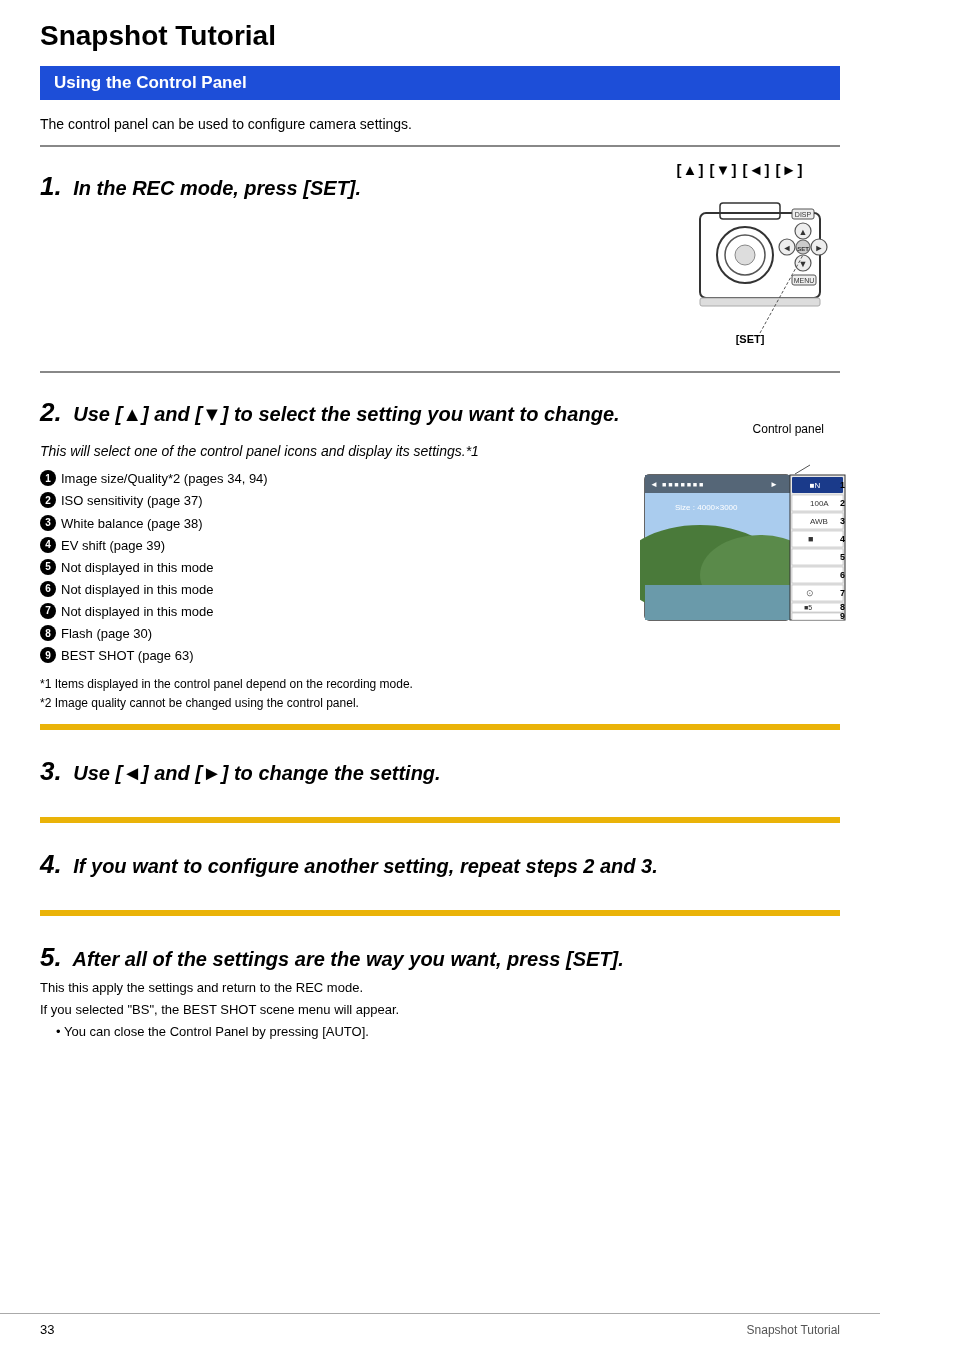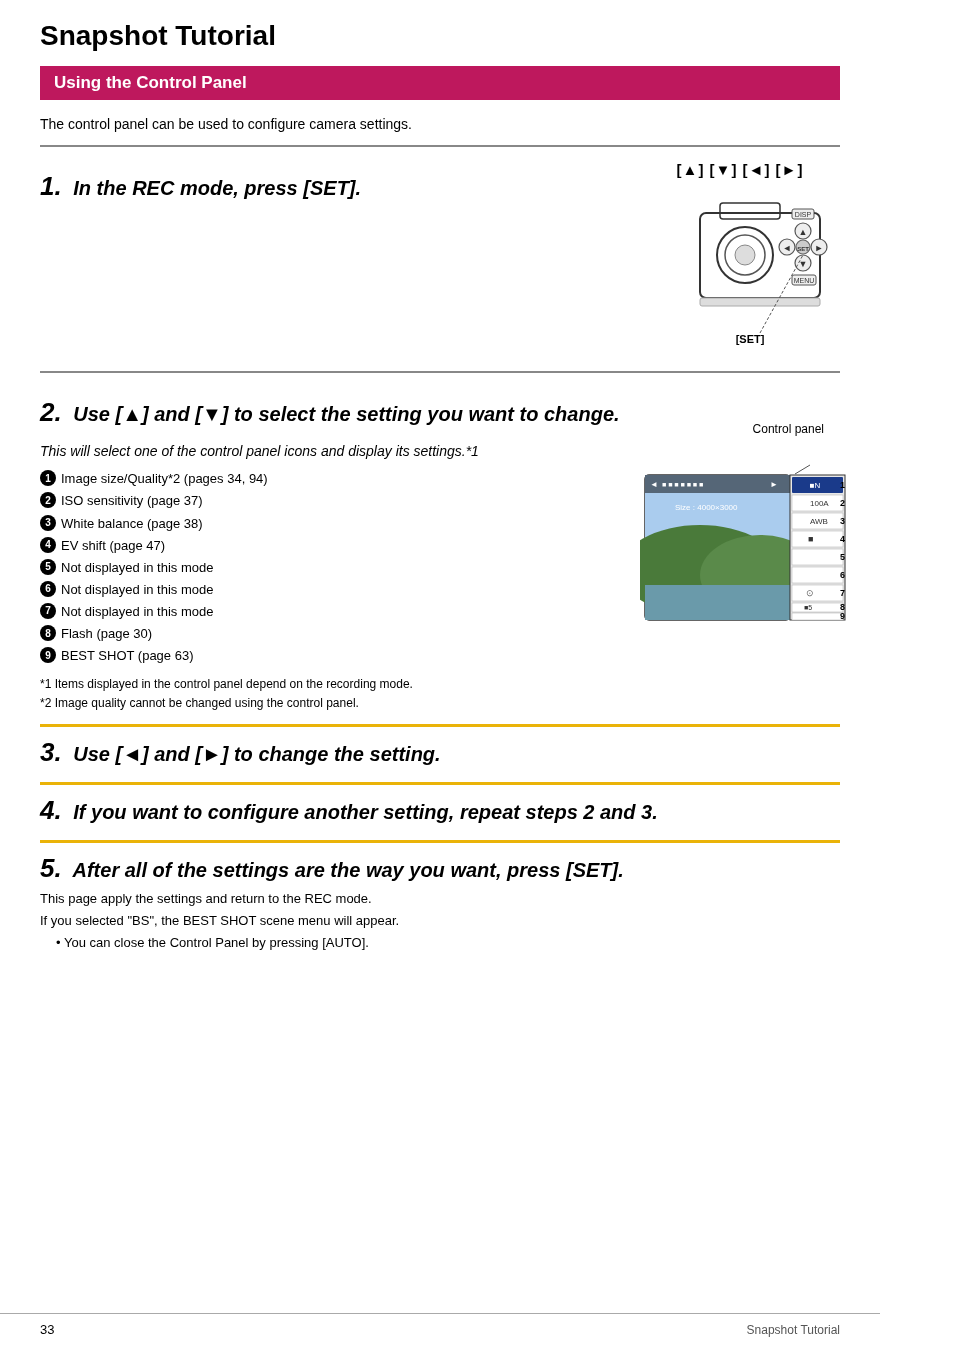--- a/index.html
+++ b/index.html
@@ -18,21 +18,21 @@
       padding: 20px 40px 40px 40px;
       position: relative;
     }
     .page-title {
       font-size: 28px;
       font-weight: bold;
       margin-bottom: 14px;
       color: #000;
     }
     .section-header {
-      background: #be185d;
+      background: #1d4ed8;
       color: #fff;
       font-size: 17px;
       font-weight: bold;
       padding: 7px 14px;
       margin-bottom: 14px;
     }
     .intro-text {
       font-size: 14px;
       margin-bottom: 10px;
       line-height: 1.5;
@@ -127,22 +127,22 @@
       margin-right: 5px;
       flex-shrink: 0;
       margin-top: 2px;
     }
     .footnotes {
       font-size: 12px;
       line-height: 1.6;
       margin-top: 8px;
     }
     .step-simple {
-      border-top: 3px solid #eab308;
-      padding: 10px 0;
+      border-top: 6px solid #eab308;
+      padding: 26px 0;
     }
     .step-simple .step-header {
       font-size: 20px;
     }
     .step5-sub {
       font-size: 13px;
       line-height: 1.7;
       margin-left: 0;
       padding-left: 0;
     }
@@ -265,21 +265,21 @@
               <div class="list-item">
                 <span class="circle-num">2</span>
                 <span>ISO sensitivity (page 37)</span>
               </div>
               <div class="list-item">
                 <span class="circle-num">3</span>
                 <span>White balance (page 38)</span>
               </div>
               <div class="list-item">
                 <span class="circle-num">4</span>
-                <span>EV shift (page 47)</span>
+                <span>EV shift (page 39)</span>
               </div>
               <div class="list-item">
                 <span class="circle-num">5</span>
                 <span>Not displayed in this mode</span>
               </div>
               <div class="list-item">
                 <span class="circle-num">6</span>
                 <span>Not displayed in this mode</span>
               </div>
               <div class="list-item">
@@ -382,21 +382,21 @@
       <span>If you want to configure another setting, repeat steps 2 and 3.</span>
     </div>
   </div>
 
   <div class="step-simple">
     <div class="step-header">
       <span class="step-number">5.</span>
       <span>After all of the settings are the way you want, press [SET].</span>
     </div>
     <div class="step5-sub">
-      <div>This page apply the settings and return to the REC mode.</div>
+      <div>This this apply the settings and return to the REC mode.</div>
       <div>If you selected "BS", the BEST SHOT scene menu will appear.</div>
       <div class="bullet">• You can close the Control Panel by pressing [AUTO].</div>
     </div>
   </div>
 
   <div class="page-footer">
     <span class="page-num">33</span>
     <span class="footer-label">Snapshot Tutorial</span>
   </div>
 

